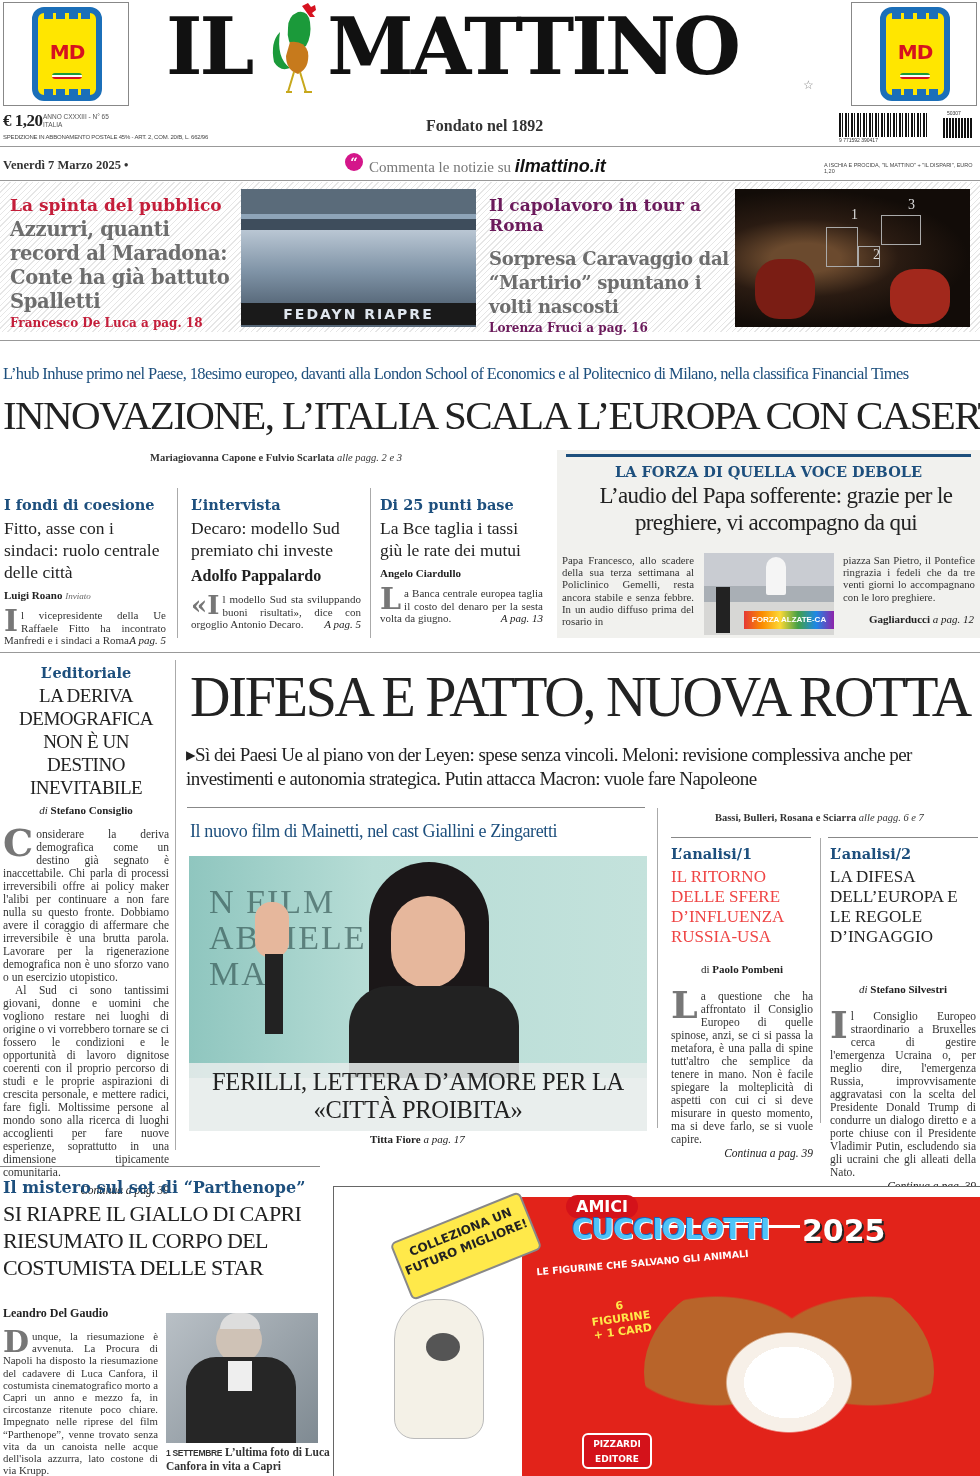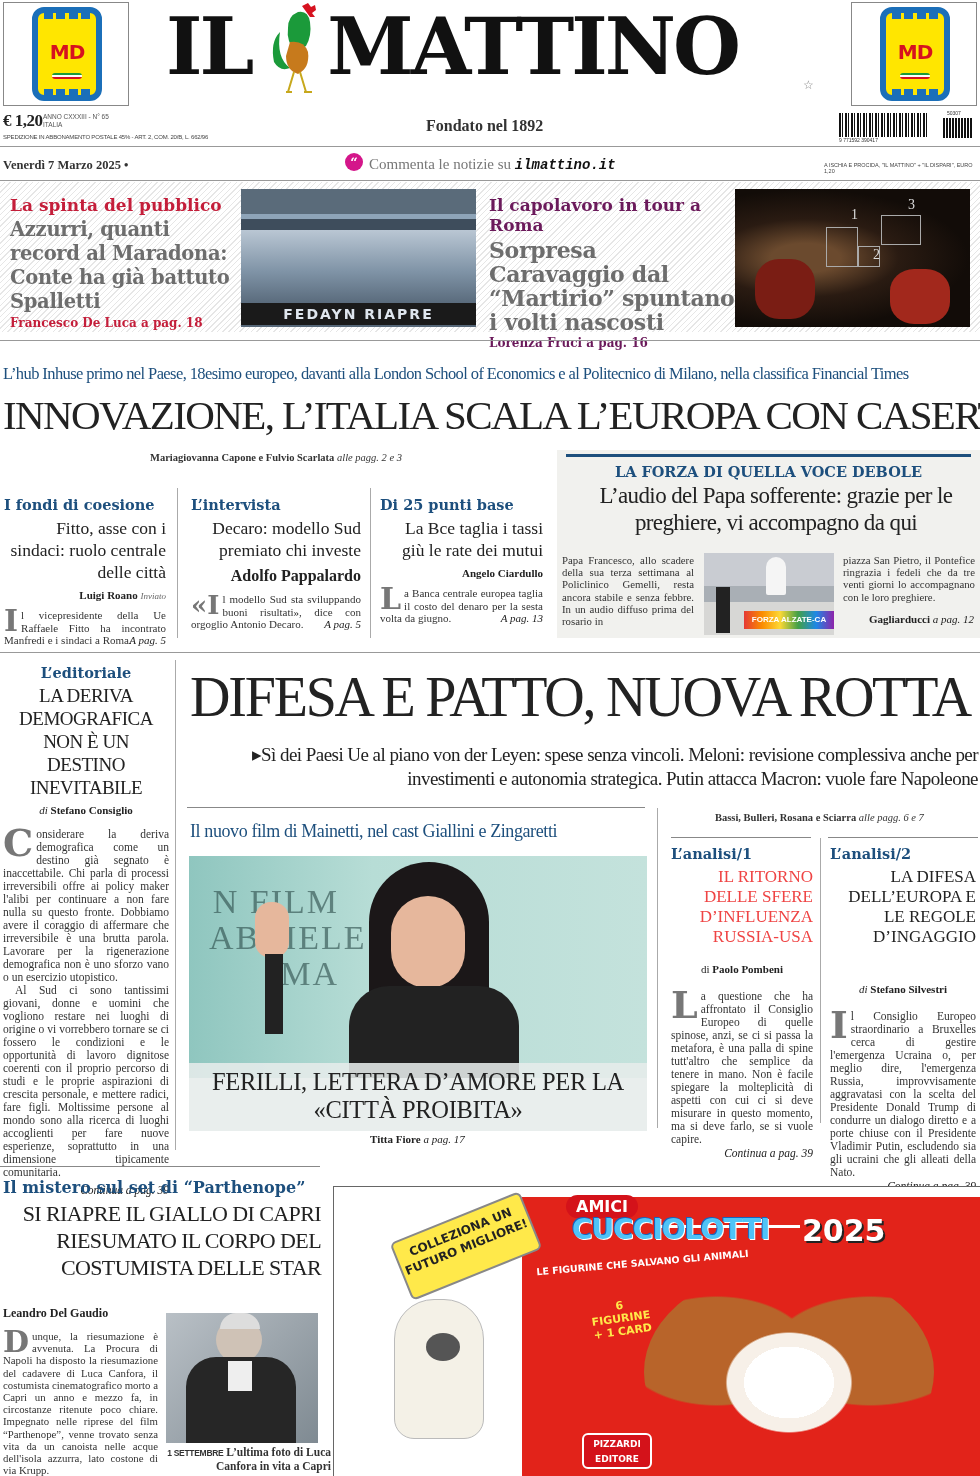--- a/index.html
+++ b/index.html
@@ -1,19 +1,19 @@
 <!DOCTYPE html>
 <html><head>
 <meta charset="utf-8">
 <style>
   * { box-sizing: border-box; margin: 0; padding: 0; }
   body { width: 980px; height: 1476px; background: #fff; font-family: "DejaVu Serif", serif; color: #222; position: relative; overflow: hidden; }
   .abs { position: absolute; }
   .serif { font-family: "Liberation Serif", "DejaVu Serif", serif; }
-  .cond { font-family: "Liberation Serif", serif; text-align: right; }
+  .cond { font-family: "Liberation Serif", serif; }
   .sans { font-family: "Liberation Sans", sans-serif; }
   .blue { color: #1d4f7d; }
   .red { color: #c41e3a; }
   .purple { color: #6b1a5b; }
   .grey { color: #6d6d6d; }
   .hr { position: absolute; height: 1px; background: #888; }
   .vr { position: absolute; width: 1px; background: #888; }
 
   
   .md-box { position: absolute; top: 2px; width: 126px; height: 104px; border: 1px solid #888; background: #fff; }
@@ -97,37 +97,37 @@
   <div style="position:absolute;left:0;top:3px;width:88px;height:24px;background:repeating-linear-gradient(90deg,#111 0 2px,#fff 2px 3px,#111 3px 4px,#fff 4px 6px)"></div>
   <div style="position:absolute;left:104px;top:8px;width:30px;height:20px;background:repeating-linear-gradient(90deg,#111 0 2px,#fff 2px 3px)"></div>
   <div class="sans" style="position:absolute;left:108px;top:0;font-size:5px;color:#333">50307</div>
   <div class="sans" style="position:absolute;left:0;top:27px;font-size:5px;color:#333">9 771592 390417</div>
 </div>
 
 <div class="abs serif" style="left:3px;top:158px;font-size:12.5px;font-weight:bold;color:#333">Venerdì 7 Marzo 2025 •</div>
 <div class="abs" style="left:345px;top:153px;width:18px;height:18px;border-radius:50%;background:#d4168a;color:#fff;font-size:13px;line-height:20px;text-align:center;font-weight:bold">“</div>
 <div class="abs serif" style="left:369px;top:156px;font-size:15px;color:#777">
   <span>Commenta le notizie su</span>
-  <span style="font-family:Liberation Mono, monospace;font-style:italic;font-weight:bold;font-size:14px;color:#111">ilmattino.it</span>
+  <span style="font-family:Liberation Sans, sans-serif;font-style:italic;font-weight:bold;font-size:18px;color:#111">ilmattino.it</span>
 </div>
 <div class="abs sans" style="left:824px;top:162px;font-size:5.5px;color:#444">A ISCHIA E PROCIDA, "IL MATTINO" + "IL DISPARI", EURO 1,20</div>
 <div class="hr" style="left:0;top:180px;width:980px;background:#999"></div>
 
 <div class="abs stripes" style="left:0;top:182px;width:980px;height:150px"></div>
 <div class="abs" style="left:10px;top:195px;width:230px">
   <div class="kicker red" style="font-size:17px">La spinta del pubblico</div>
   <div class="kicker grey" style="font-size:19.5px;line-height:24px;margin-top:3px;letter-spacing:-0.3px">Azzurri, quanti record al Maradona: Conte ha già battuto Spalletti</div>
   <div class="kicker red" style="font-size:12px;margin-top:2px">Francesco De Luca a pag. 18</div>
 </div>
 <div class="photo" style="left:241px;top:189px;width:235px;height:138px;background:linear-gradient(#5a6b7a 0 18%, #8ea4b8 18% 22%, #3e4d5c 22% 30%, #b9c6d3 30%, #7f93a6 60%, #566778 85%)">
   <div style="position:absolute;left:0;right:0;bottom:2px;height:22px;background:#1a1a1a;color:#dfe6ee;font-family:'DejaVu Sans',sans-serif;font-weight:bold;font-size:14px;line-height:22px;text-align:center;letter-spacing:2px">FEDAYN RIAPRE</div>
 </div>
 <div class="abs" style="left:489px;top:195px;width:250px">
   <div class="kicker purple" style="font-size:17px">Il capolavoro in tour a Roma</div>
-  <div class="kicker grey" style="font-size:22px;line-height:24px;margin-top:3px;letter-spacing:-0.3px">Sorpresa Caravaggio dal “Martirio” spuntano i volti nascosti</div>
+  <div class="kicker grey" style="font-size:18px;line-height:24px;margin-top:12px;letter-spacing:-0.3px">Sorpresa Caravaggio dal “Martirio” spuntano i volti nascosti</div>
   <div class="kicker purple" style="font-size:12px;margin-top:2px">Lorenza Fruci a pag. 16</div>
 </div>
 <div class="photo" style="left:735px;top:189px;width:235px;height:138px;background:radial-gradient(ellipse at 30% 50%, #6b4a2e 0 15%, #2a1b12 40%, #120c08 70%)">
   <div style="position:absolute;left:20px;top:70px;width:60px;height:60px;background:#7a1d14;border-radius:40%"></div>
   <div style="position:absolute;left:155px;top:80px;width:60px;height:55px;background:#a2281c;border-radius:40%"></div>
   <div style="position:absolute;left:91px;top:38px;width:32px;height:40px;border:1px solid #aaa"></div>
   <div style="position:absolute;left:123px;top:57px;width:22px;height:21px;border:1px solid #aaa"></div>
   <div style="position:absolute;left:146px;top:26px;width:40px;height:30px;border:1px solid #aaa"></div>
   <span class="serif" style="position:absolute;left:116px;top:18px;color:#ddd;font-size:14px">1</span>
   <span class="serif" style="position:absolute;left:138px;top:58px;color:#ddd;font-size:14px">2</span>

